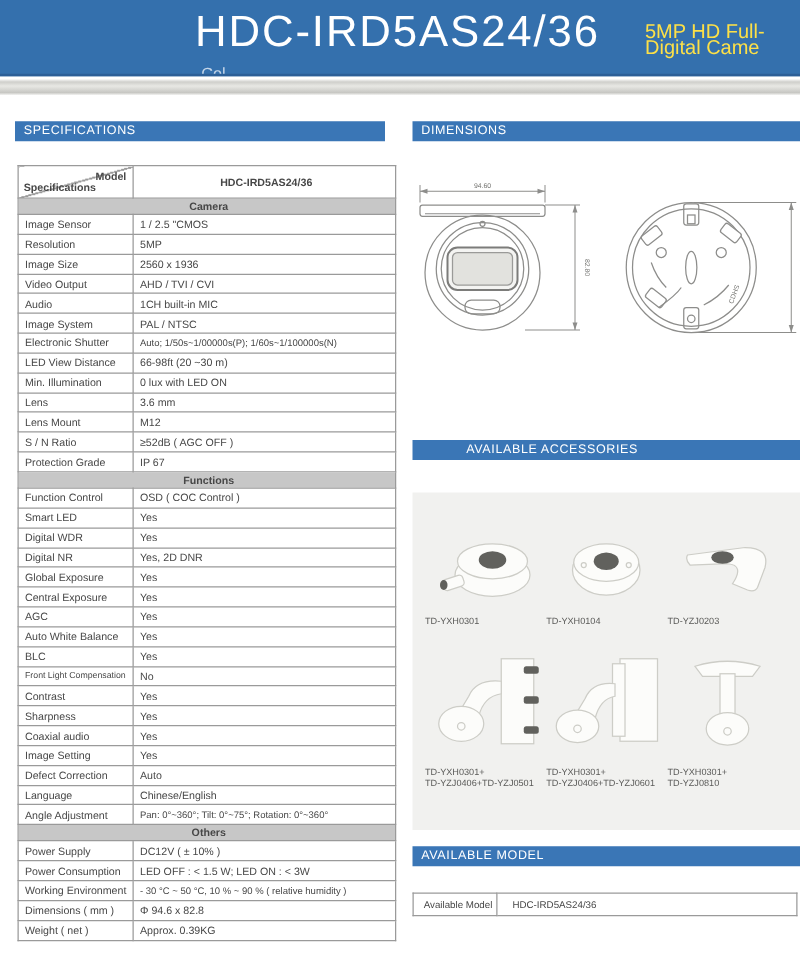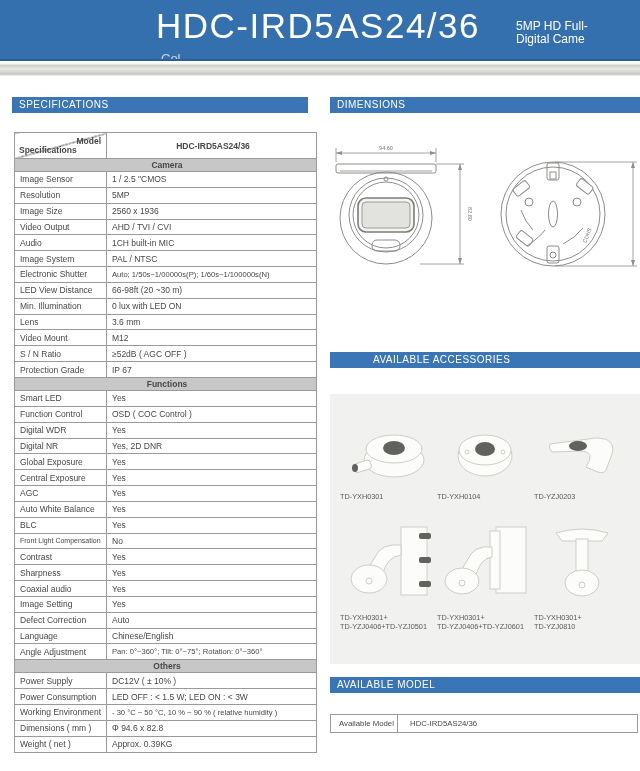--- a/index.html
+++ b/index.html
@@ -3,21 +3,21 @@
 <meta charset="utf-8">
 <style>
   html,body {margin:0; padding:0; background:#ffffff;}
   #page {position:relative; width:640px; height:771px; background:#ffffff; overflow:hidden;
          font-family:"Liberation Sans", sans-serif; color:#474747;}
 
   
   .banner {position:absolute; left:0; top:0; width:640px; height:61px;
            background:#3470ad; border-bottom:2px solid #2c5f97; overflow:hidden; box-sizing:border-box;}
   .banner-title {position:absolute; left:156px; top:6px; font-size:35px; letter-spacing:1.5px; color:#ffffff; white-space:nowrap;}
-  .banner-sub {position:absolute; left:516px; top:20px; font-size:12px; line-height:12.5px; color:#ffffff;}
+  .banner-sub {position:absolute; left:516px; top:20px; font-size:16px; line-height:12.5px; color:#fde047;}
   .banner-partial {position:absolute; left:161px; top:51px; font-size:13px; color:#dfe8f3; opacity:.85;}
 
   
   .gray-band {position:absolute; left:0; top:63px; width:640px; height:13px;
     background:linear-gradient(#ffffff 0%, #cfcfcb 20%, #e8e8e4 45%, #dadad6 62%, #c7c7c3 85%, #f4f4f2 100%);}
 
   
   .bar {position:absolute; height:16px; background:#3a76b6; color:#ffffff; font-size:10px;
         letter-spacing:.5px; line-height:16px; padding-left:7px; box-sizing:border-box; white-space:nowrap;}
   #bar-specs {left:12px;  top:97px; width:296px;}
@@ -139,41 +139,41 @@
         </tr>
         <tr class="data-row">
           <td class="k">Min. Illumination</td>
           <td class="v">0 lux with LED ON</td>
         </tr>
         <tr class="data-row">
           <td class="k">Lens</td>
           <td class="v">3.6 mm</td>
         </tr>
         <tr class="data-row">
-          <td class="k">Video Mount</td>
+          <td class="k">Lens Mount</td>
           <td class="v">M12</td>
         </tr>
         <tr class="data-row">
           <td class="k">S / N Ratio</td>
           <td class="v">≥52dB ( AGC OFF )</td>
         </tr>
         <tr class="data-row">
           <td class="k">Protection Grade</td>
           <td class="v">IP 67</td>
         </tr>
         <tr class="sec-row">
           <td colspan="2">Functions</td>
         </tr>
         <tr class="data-row">
-          <td class="k">Smart LED</td>
-          <td class="v">Yes</td>
-        </tr>
-        <tr class="data-row">
           <td class="k">Function Control</td>
           <td class="v">OSD ( COC Control )</td>
+        </tr>
+        <tr class="data-row">
+          <td class="k">Smart LED</td>
+          <td class="v">Yes</td>
         </tr>
         <tr class="data-row">
           <td class="k">Digital WDR</td>
           <td class="v">Yes</td>
         </tr>
         <tr class="data-row">
           <td class="k">Digital NR</td>
           <td class="v">Yes, 2D DNR</td>
         </tr>
         <tr class="data-row">

